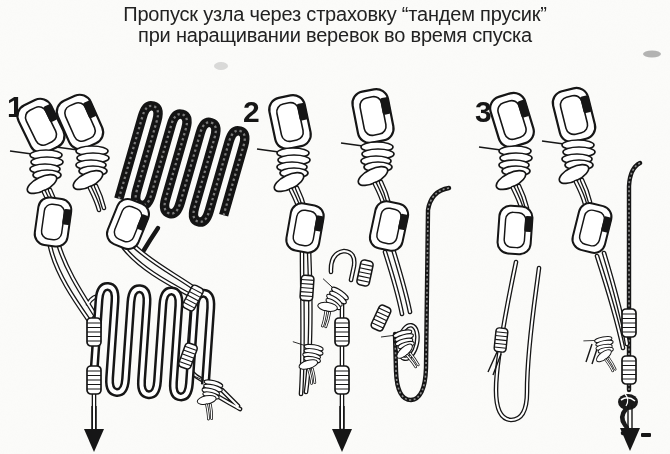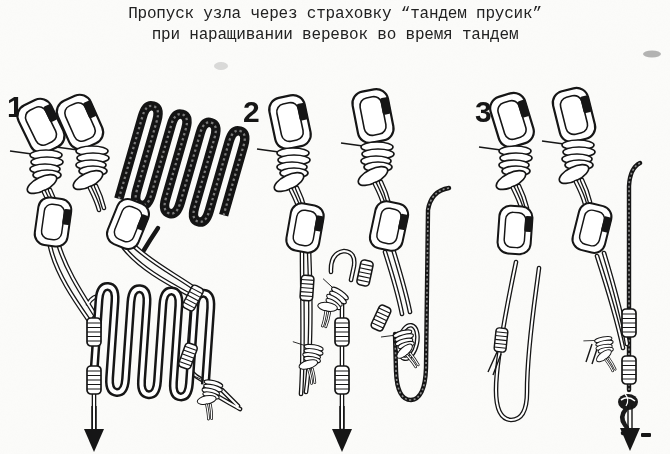--- a/index.html
+++ b/index.html
@@ -1,19 +1,19 @@
 <!DOCTYPE html>
 <html><head>
 <meta charset="utf-8">
 <style>
   html,body{margin:0;padding:0;background:#e8e8e6;}
   .stage{position:relative;width:670px;height:454px;background:#fcfcfa;overflow:hidden;
          font-family:"Liberation Sans","DejaVu Sans",sans-serif;}
   .title{position:absolute;top:4px;left:0;right:0;text-align:center;
-         font-size:16px;line-height:21px;color:#222;letter-spacing:-0.2px;font-family:Liberation Mono, monospace;}
+         font-size:20px;line-height:21px;color:#222;letter-spacing:-0.2px;}
   .diagram{position:absolute;left:0;top:0;}
   
   .ro{stroke:#161616;stroke-width:4.6;fill:none;stroke-linecap:round;}
   .ri{stroke:#ffffff;stroke-width:2;fill:none;stroke-linecap:round;}
   .thin{stroke:#161616;stroke-width:1.4;fill:none;}
   
   .dro{stroke:#161616;stroke-width:4.4;fill:none;stroke-linecap:round;}
   .dri{stroke:#909090;stroke-width:1.6;fill:none;stroke-dasharray:2 2.4;}
   
   .cw{fill:#fff;stroke:#161616;stroke-width:2.2;}
@@ -204,15 +204,15 @@
         <path d="M-2,7 Q-9,15 -3,23 Q2,28 -5,31" stroke="#1a1a1a" stroke-width="4.5" fill="none" stroke-linecap="round"></path>
       </g>
 
       <use href="#arrowd" transform="translate(630,441)"></use>
       <rect x="641" y="433" width="10" height="4" rx="1" fill="#161616"></rect>
     </g>
   </svg>
 
   <div class="title">
     <div>Пропуск узла через страховку “тандем прусик”</div>
-    <div>при наращивании веревок во время тандем</div>
+    <div>при наращивании веревок во время спуска</div>
   </div>
 </div>
 
 </body></html>

